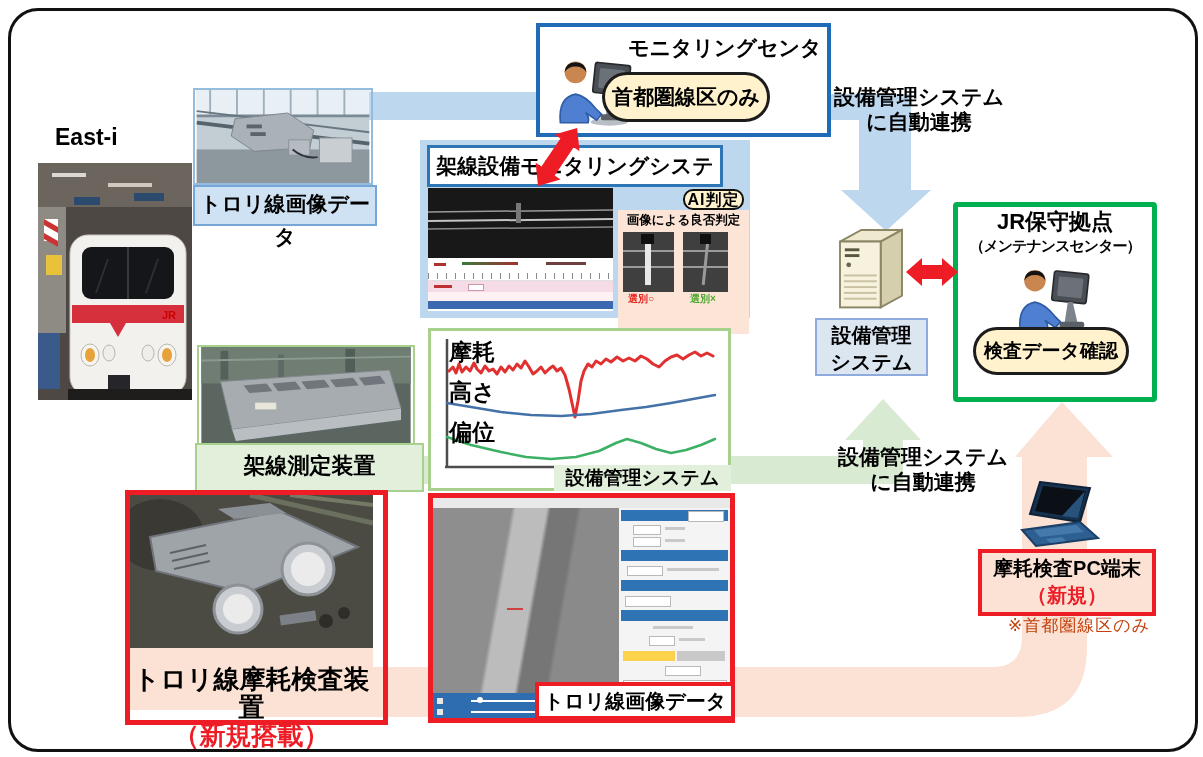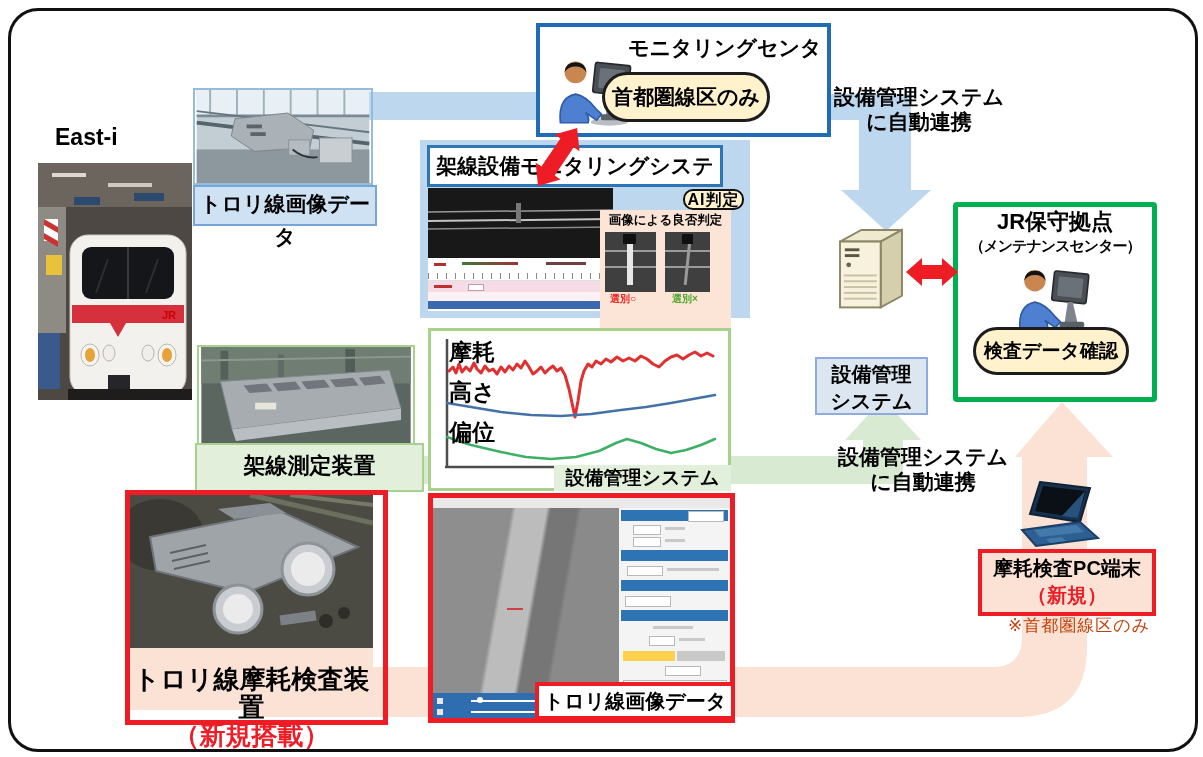--- a/index.html
+++ b/index.html
@@ -28,21 +28,21 @@
   #mon-sys .ttl{position:absolute;left:7px;top:5px;width:290px;height:36px;line-height:36px;background:#fff;border:3px solid var(--title-border);font-size:21px;font-weight:bold;text-align:center;}
   #mon-screen{position:absolute;left:8px;top:48px;width:185px;height:70px;background:#181818;}
   #mon-strip{position:absolute;left:8px;top:118px;width:185px;height:53px;background:#fff;}
   #mon-strip .r1{position:relative;height:13px;background:#fff;}
   #mon-strip .r1 i{position:absolute;height:3px;}
   #mon-strip .r2{height:9px;background-image:repeating-linear-gradient(90deg,#8a8a8a 0 1px,transparent 1px 9px);background-size:100% 6px;background-repeat:no-repeat;background-position:0 2px;border-bottom:1px solid #e0e0e0;}
   #mon-strip .r3{position:relative;height:11px;background:#f5dbe6;}
   #mon-strip .r4{height:9px;background:#fdf1f4;}
   #mon-strip .r5{height:8px;background:#3b69b0;}
   #ai-pill{position:absolute;left:249px;top:49px;width:57px;height:17px;line-height:17px;background:var(--cream);border:2px solid #111;border-radius:10px;font-size:16px;font-weight:bold;text-align:center;letter-spacing:1px;margin-left:14px;}
-  #judge-panel{position:absolute;left:180px;top:70px;width:131px;height:124px;background:var(--peach-panel);}
+  #judge-panel{position:absolute;left:198px;top:70px;width:131px;height:124px;background:var(--peach-panel);}
   #judge-panel .jt{font-size:12.5px;font-weight:bold;text-align:center;padding-top:2px;}
   .jimg{position:absolute;top:22px;height:60px;background:#3f3f3f;overflow:hidden;}
   .jimg .hl{position:absolute;left:0;width:100%;height:2px;background:#9a9a9a;}
   .jimg .bar{position:absolute;top:9px;}
   .jlab{position:absolute;top:82px;font-size:10px;font-weight:bold;}
 
   
   #chart-box{left:428px;top:328px;width:297px;height:157px;background:#fff;border:3px solid var(--green-border);}
   #chart-box .cl{position:absolute;left:18px;font-size:23px;font-weight:600;color:#000;}
   #chart-label{position:absolute;right:-3px;bottom:-3px;width:177px;height:26px;line-height:26px;background:var(--green-label-bg);font-size:19px;font-weight:bold;text-align:center;}
@@ -57,21 +57,21 @@
   .pwht{position:absolute;background:#fff;border:1px solid #b9b9b9;}
   .pgry{position:absolute;background:#c9c9c9;}
   .pyel{position:absolute;background:#ffd24d;}
   #imgdata .zoombar{position:absolute;left:0;top:195px;width:186px;height:25px;background:#2e6db0;}
   .ztrack{position:absolute;height:2px;background:#fff;}
   .zdot{position:absolute;width:6px;height:6px;border-radius:50%;background:#fff;}
   .zchk{position:absolute;width:6px;height:6px;background:#e8e8e8;}
   #imgdata-label{position:absolute;right:-5px;bottom:-2px;width:192px;height:30px;line-height:30px;background:#fff;border:4px solid var(--red);font-size:20px;font-weight:bold;text-align:center;}
 
   
-  #mgmt-label{left:815px;top:318px;width:113px;height:58px;background:var(--mgmt-bg);border:2px solid var(--mgmt-border);font-size:20px;font-weight:bold;text-align:center;line-height:27px;padding-top:2px;box-sizing:border-box;margin-top:39px;}
+  #mgmt-label{left:815px;top:318px;width:113px;height:58px;background:var(--mgmt-bg);border:2px solid var(--mgmt-border);font-size:20px;font-weight:bold;text-align:center;line-height:27px;padding-top:2px;box-sizing:border-box;}
   #jr-box{left:953px;top:202px;width:194px;height:190px;background:#fff;border:5px solid var(--jr-green);border-radius:4px;}
   #jr-box .t1{font-size:22px;font-weight:bold;text-align:center;}
   #jr-box .t2{font-size:15px;font-weight:bold;text-align:center;letter-spacing:-1px;}
   #jr-box .pill{position:absolute;left:15px;top:120px;width:150px;height:42px;line-height:42px;font-size:19px;font-weight:bold;text-align:center;}
   .autolink{width:190px;font-size:21px;font-weight:bold;text-align:center;line-height:25px;color:#000;}
   #pc-label{left:978px;top:549px;width:170px;height:57px;background:var(--peach);border:4px solid var(--red);text-align:center;font-size:20px;font-weight:bold;line-height:27px;padding-top:2px;box-sizing:content-box;}
   #pc-label .nw{color:var(--red);}
   #note{left:1008px;top:614px;font-size:17px;color:#c2410c;letter-spacing:1px;}
 
   

